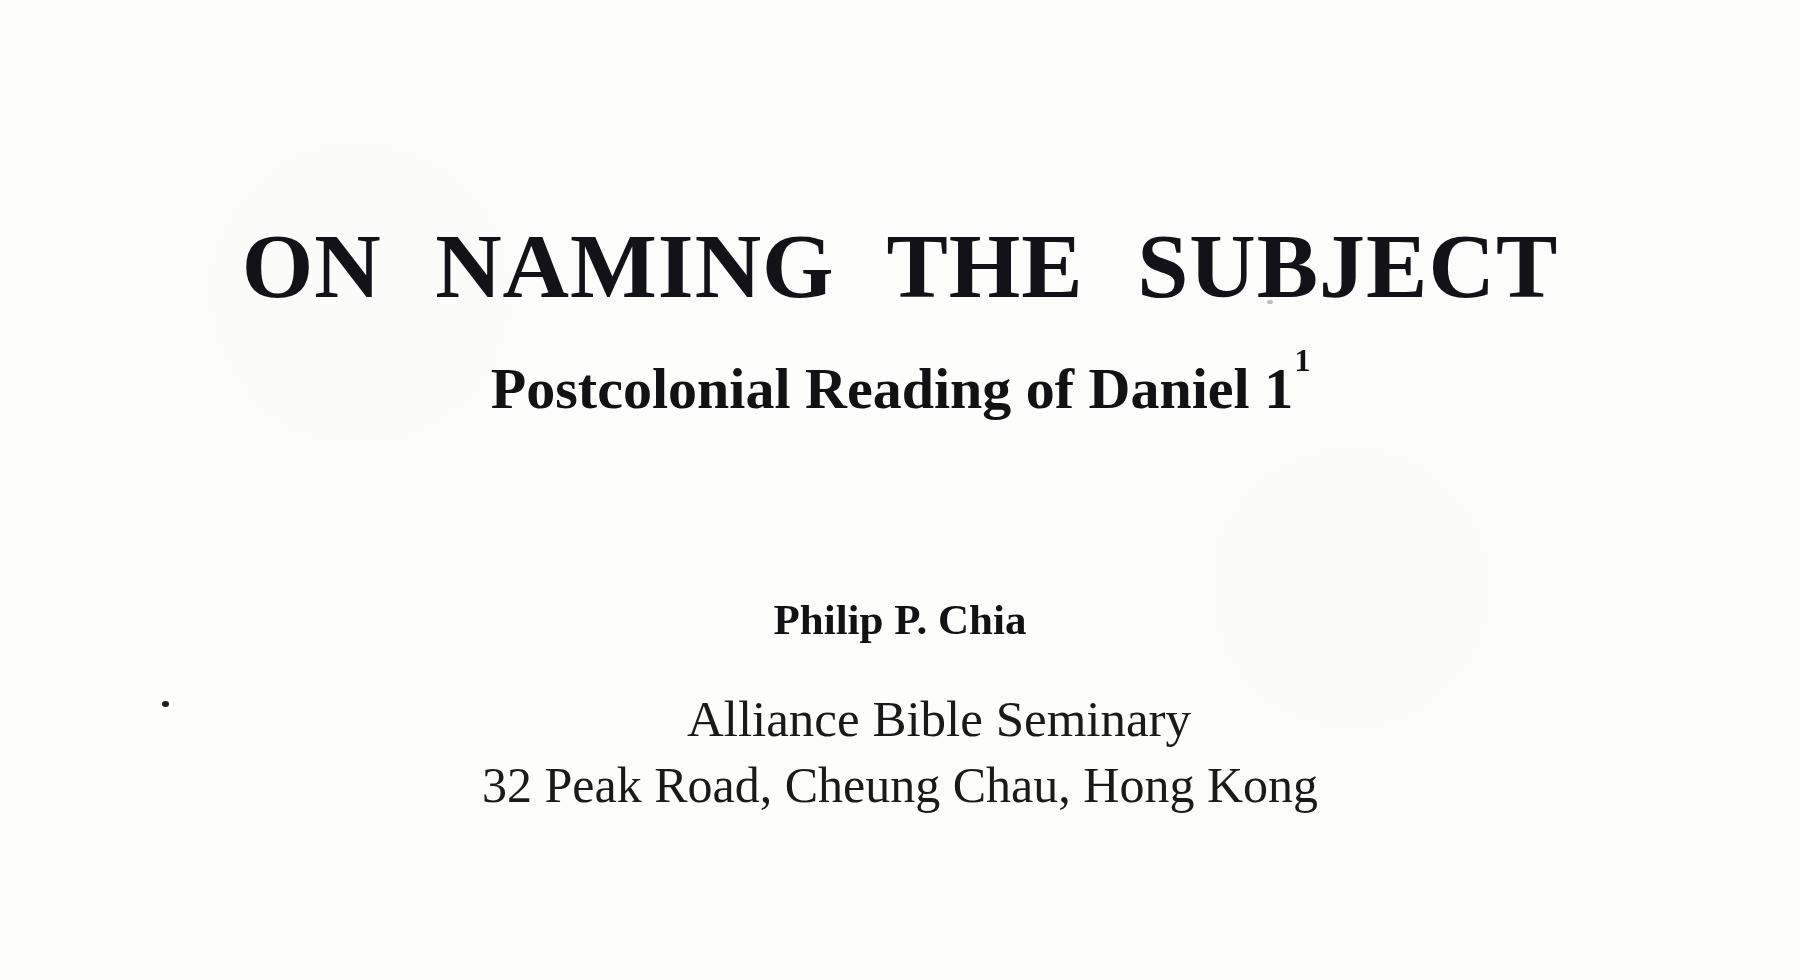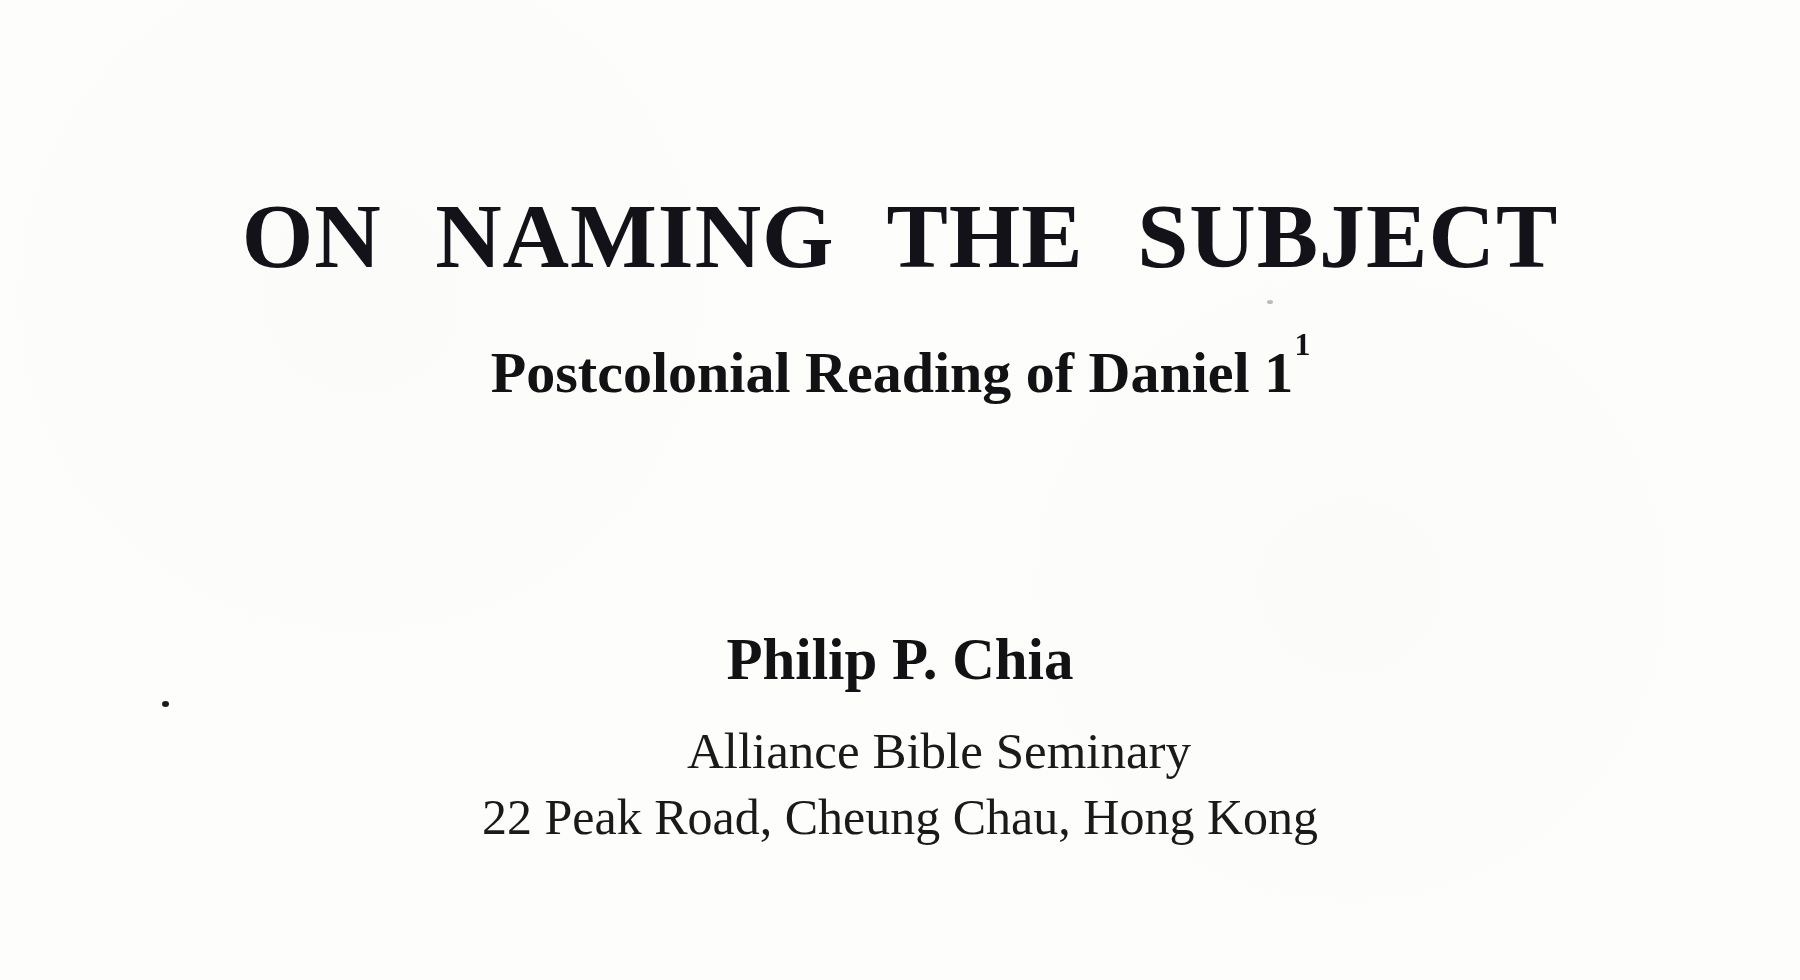--- a/index.html
+++ b/index.html
@@ -23,21 +23,20 @@
       radial-gradient(circle at 75% 60%, rgba(0,0,0,0.006), transparent 40%),
       #fdfdfc;
   }
   .line {
     position: absolute;
     left: 0;
     width: 1800px;
     text-align: center;
     white-space: nowrap;
     line-height: 1;
-    margin-top: 32px;
     -webkit-font-smoothing: antialiased;
   }
   .doc-title {
     top: 158px;
     font-size: 92px;
     font-weight: bold;
     letter-spacing: 1px;
     word-spacing: 0.32em;
     color: #121218;
   }
@@ -50,21 +49,21 @@
   }
   .doc-subtitle sup {
     font-size: 55%;
     line-height: 0;
     position: relative;
     top: -0.52em;
     left: 0.04em;
   }
   .doc-author {
     top: 598px;
-    font-size: 59px;
+    font-size: 43px;
     font-weight: bold;
     color: #121214;
   }
   .doc-affiliation {
     top: 694px;
     font-size: 51px;
     font-weight: normal;
     color: #1a1a1a;
     padding-left: 39px;
   }
@@ -100,19 +99,19 @@
 <div class="page">
 
   <h1 class="line doc-title">ON NAMING THE SUBJECT</h1>
 
   <h2 class="line doc-subtitle"><span>Postcolonial Reading of Daniel 1</span><sup>1</sup></h2>
 
   <div class="line doc-author">Philip P. Chia</div>
 
   <div class="line doc-affiliation">Alliance Bible Seminary</div>
 
-  <div class="line doc-address">22 Peak Road, Cheung Chau, Hong Kong</div>
+  <div class="line doc-address">32 Peak Road, Cheung Chau, Hong Kong</div>
 
   <div class="speck speck-left"></div>
 
   <div class="speck speck-mid"></div>
 
 </div>
 
 </body></html>

